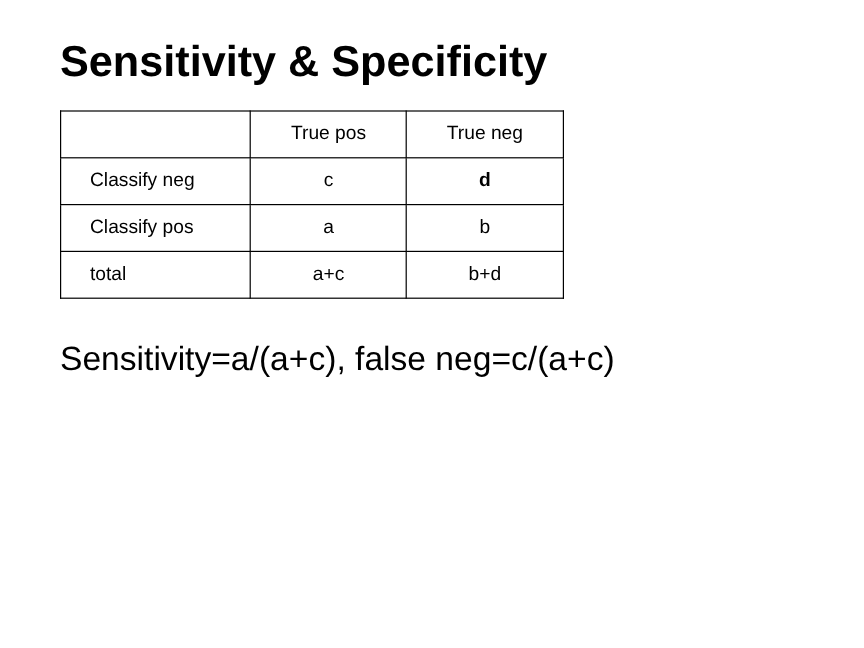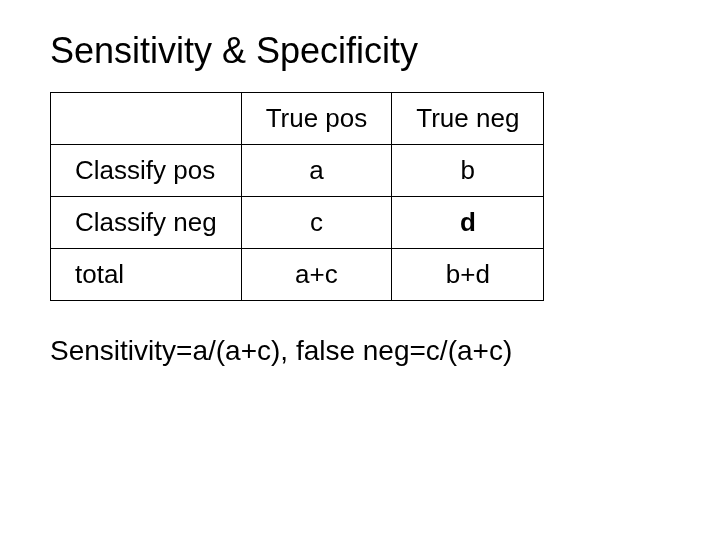--- a/index.html
+++ b/index.html
@@ -14,38 +14,38 @@
       background: #ffffff;
       font-family: Arial, sans-serif;
       display: flex;
       flex-direction: column;
       align-items: flex-start;
       padding: 30px 50px;
     }
 
     #page-title {
       font-size: 36px;
-      font-weight: normal;
+      font-weight: bold;
       margin-bottom: 20px;
       color: #000000;
     }
 
     .table-container {
       margin-bottom: 28px;
     }
 
     table {
       border-collapse: collapse;
       min-width: 420px;
     }
 
     table td {
       border: 1px solid #000000;
       padding: 10px 24px;
-      font-size: 26px;
+      font-size: 16px;
       text-align: center;
       color: #000000;
     }
 
     table tr:first-child td {
       background: #ffffff;
     }
 
     table td:first-child {
       text-align: left;
@@ -64,28 +64,28 @@
 
 <div class="table-container">
   <table>
     <tbody id="table-body">
     <tr>
           <td style="border-right: 1px solid rgb(0, 0, 0);"></td>
           <td>True pos</td>
           <td>True neg</td>
         </tr>
         <tr>
+          <td>Classify neg</td>
+          <td>c</td>
+          <td style="font-weight: bold;">d</td>
+        </tr>
+        <tr>
           <td>Classify pos</td>
           <td>a</td>
           <td>b</td>
-        </tr>
-        <tr>
-          <td>Classify neg</td>
-          <td>c</td>
-          <td style="font-weight: bold;">d</td>
         </tr>
         <tr>
           <td>total</td>
           <td>a+c</td>
           <td>b+d</td>
         </tr>
       </tbody>
   </table>
 </div>
 

